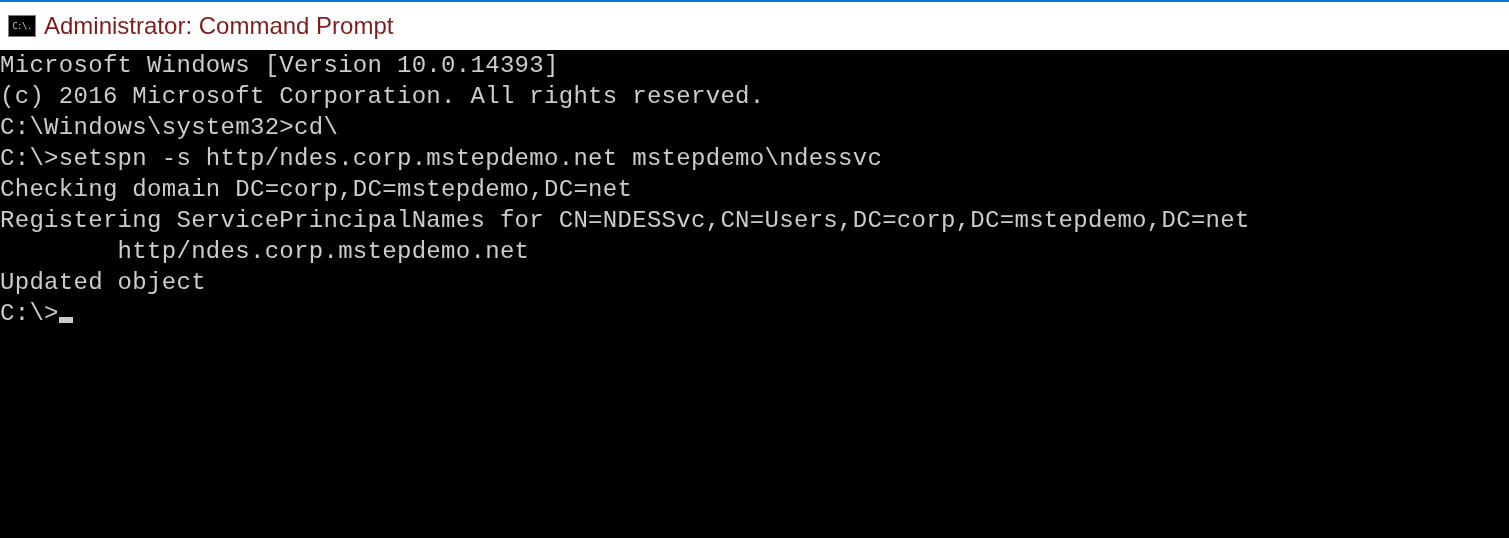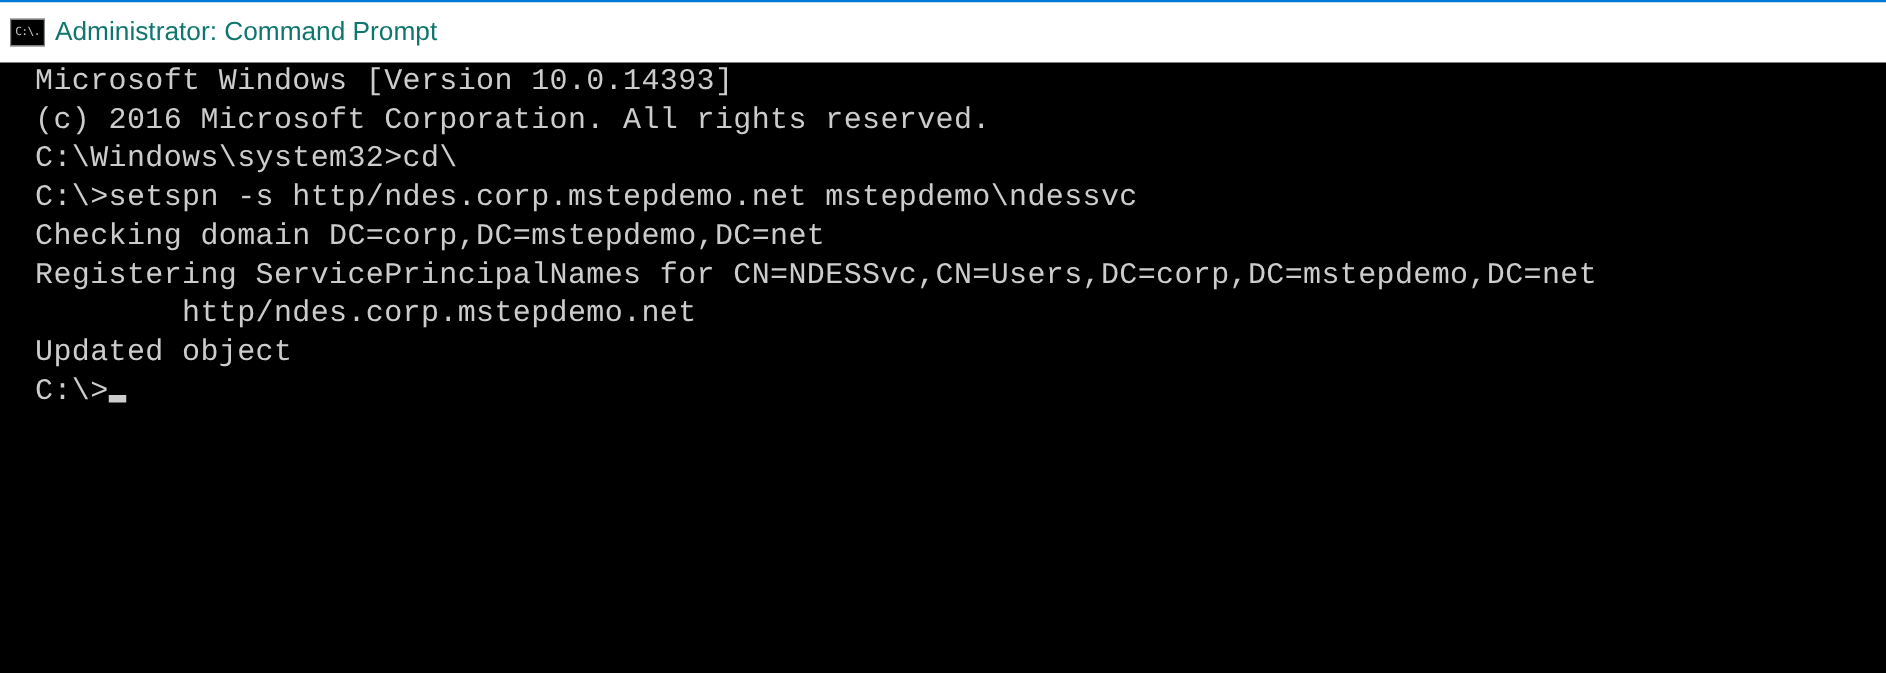--- a/index.html
+++ b/index.html
@@ -34,37 +34,37 @@
       align-items: center;
       justify-content: center;
       font-family: Consolas, monospace;
       font-size: 9px;
       color: #c8c8c8;
       letter-spacing: -0.5px;
       line-height: 1;
       padding-top: 1px;
     }
     .titlebar-text {
-      font-size: 21px;
-      color: #0f766e;
+      font-size: 24px;
+      color: #7f1d1d;
       font-weight: 400;
     }
     .terminal {
       flex: 1;
       background: #000;
       color: #cccccc;
       font-family: Consolas, "Courier New", monospace;
       font-size: 24px;
       line-height: 31px;
       padding: 0;
       white-space: pre;
       overflow: hidden;
       letter-spacing: 0.3px;
     }
-    .terminal .line { display: block; margin-left: 28px; }
+    .terminal .line { display: block; }
     .cursor {
       display: inline-block;
       width: 14px;
       height: 6px;
       background: #cccccc;
       vertical-align: baseline;
       transform: translateY(3px);
       margin-left: 0px;
     }
   </style>

